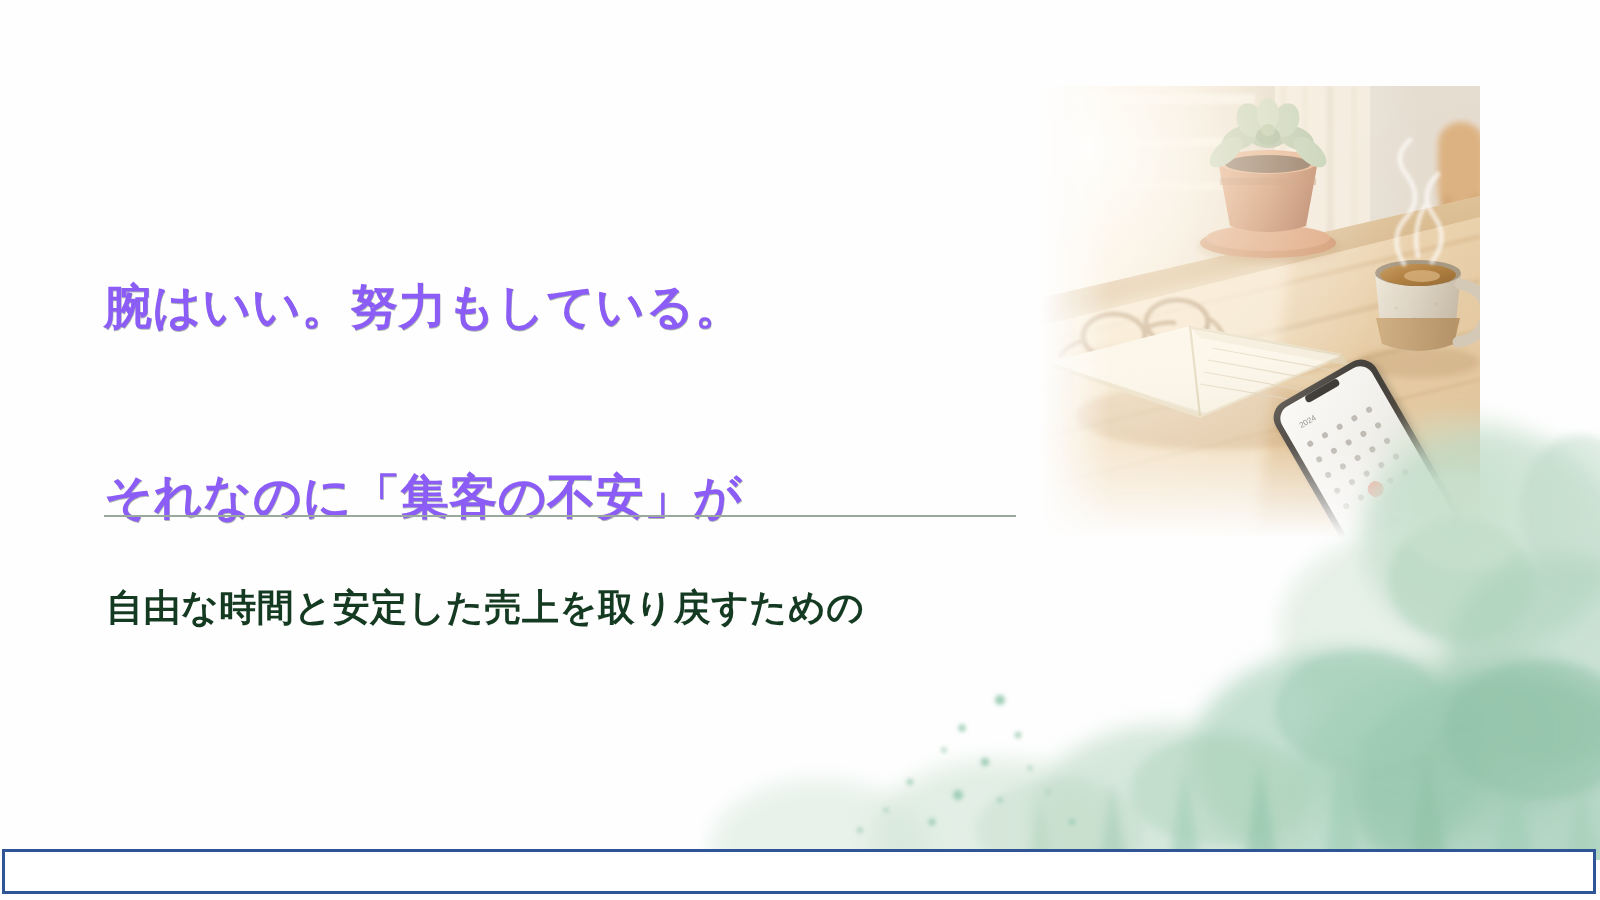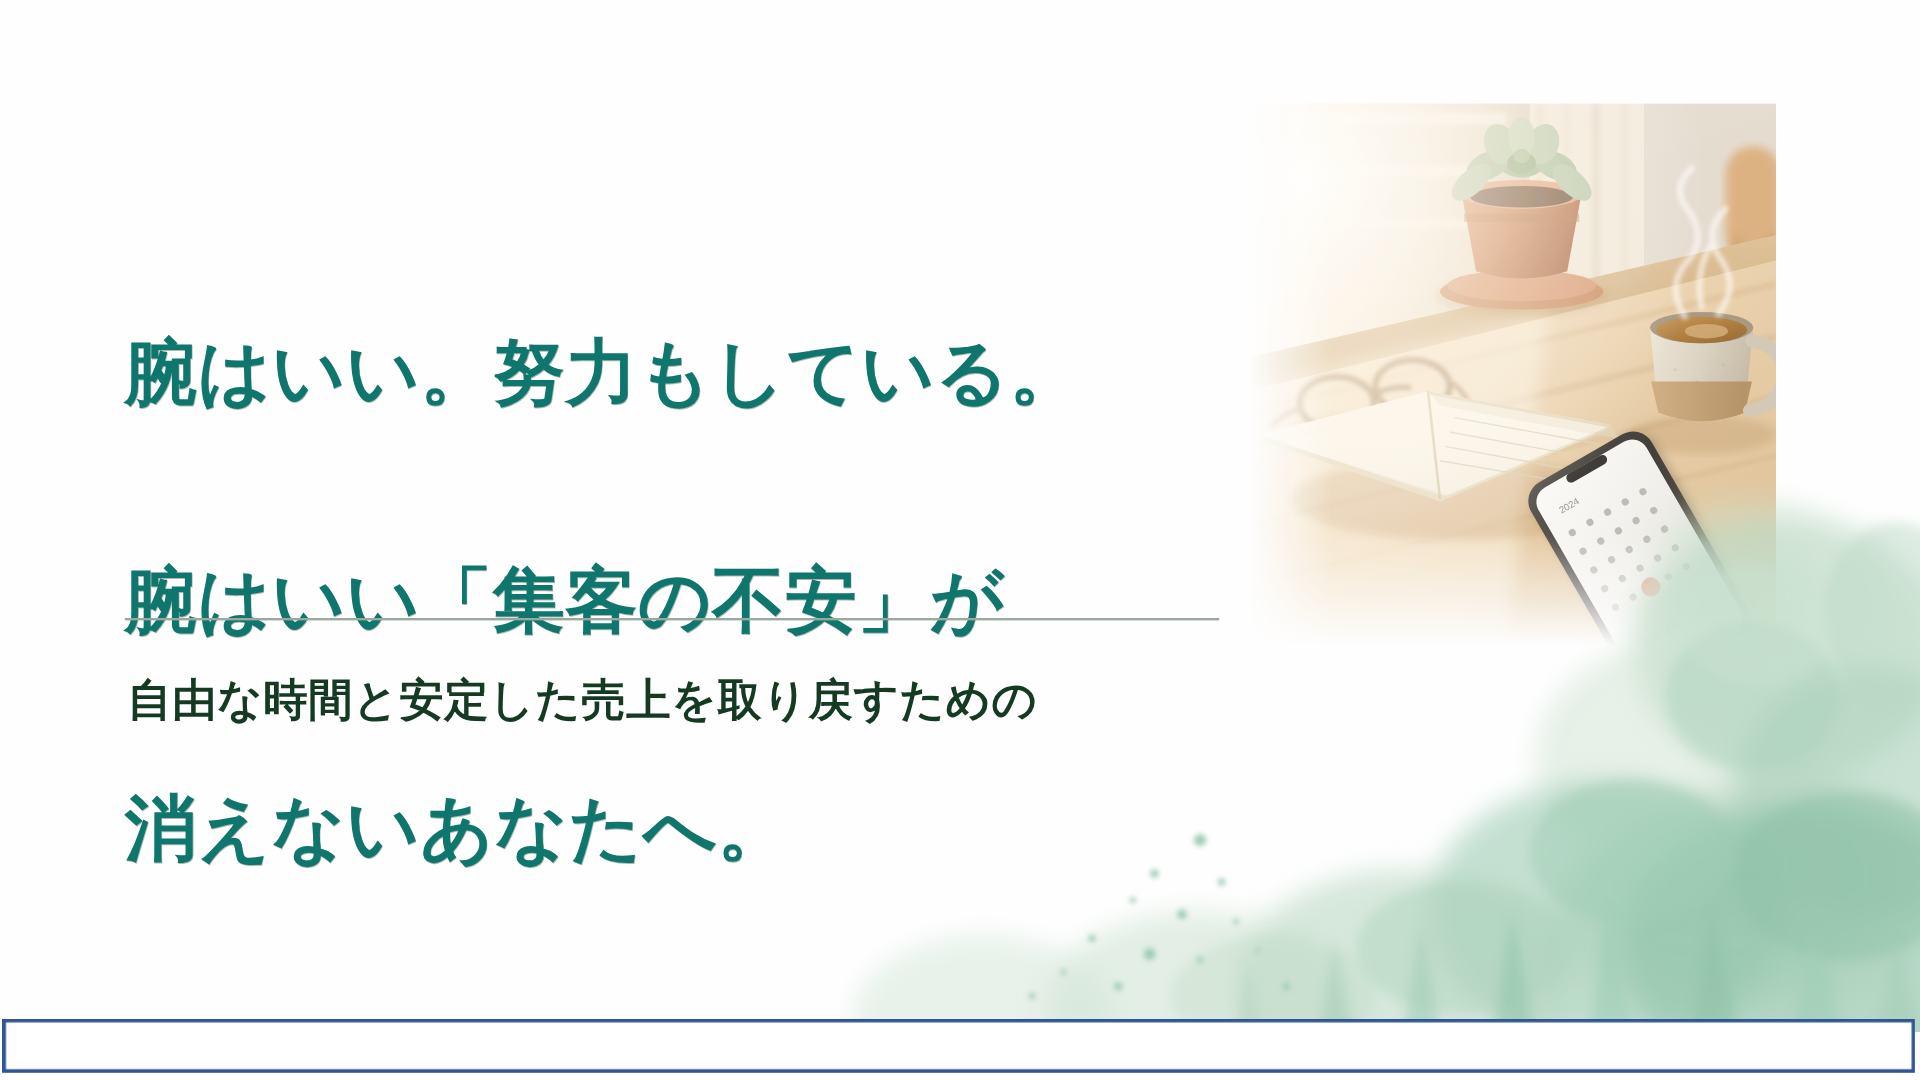--- a/index.html
+++ b/index.html
@@ -53,24 +53,24 @@
     height: 530px;
     pointer-events: none;
   }
 
   
   .headline {
     position: absolute;
     left: 104px;
     top: 168px;
     width: 960px;
-    color: #0f766e;
-    font-family: Liberation Sans, sans-serif;
+    color: #8b5cf6;
+    font-family: Liberation Mono, monospace;
     font-weight: 700;
-    font-size: 60px;
+    font-size: 48px;
     line-height: 95px;
     letter-spacing: 0.5px;
     white-space: pre-line;
     text-shadow: 0.5px 0.5px 0 rgba(22,56,31,0.35);
   }
   .headline-line { display: block; }
 
   
   .divider {
     position: absolute;
@@ -78,21 +78,21 @@
     top: 515px;
     width: 912px;
     height: 2px;
     background: #9aa99d;
   }
 
   
   .subtitle {
     position: absolute;
     left: 106px;
-    top: 556px;
+    top: 580px;
     width: 940px;
     color: #153a22;
     font-family: "Liberation Sans", "DejaVu Sans", sans-serif;
     font-weight: 700;
     font-size: 37px;
     line-height: 56px;
     letter-spacing: 0.5px;
   }
   .subtitle-line { display: block; }
 
@@ -410,22 +410,21 @@
       <path d="M545 530 L560 430 L578 530 Z" fill="#93c5ab"></path>
       <path d="M625 530 L640 425 L660 530 Z" fill="#9fcdb5"></path>
       <path d="M710 530 L726 430 L748 530 Z" fill="#8fc2a6"></path>
       <path d="M795 530 L812 440 L834 530 Z" fill="#9fcdb5"></path>
       <path d="M865 530 L880 450 L900 530 Z" fill="#a6ceb7"></path>
     </g>
   </svg>
 
   <div class="headline">
     <span class="headline-line">腕はいい。努力もしている。</span>
-    <span class="headline-line">腕はいい「集客の不安」が</span>
-    <span class="headline-line">消えないあなたへ。</span>
+    <span class="headline-line">それなのに「集客の不安」が</span>
   </div>
 
   <div class="divider"></div>
 
   <div class="subtitle">
     <span class="subtitle-line">自由な時間と安定した売上を取り戻すための</span>
   </div>
 
   <div class="bottom-box"></div>
 

